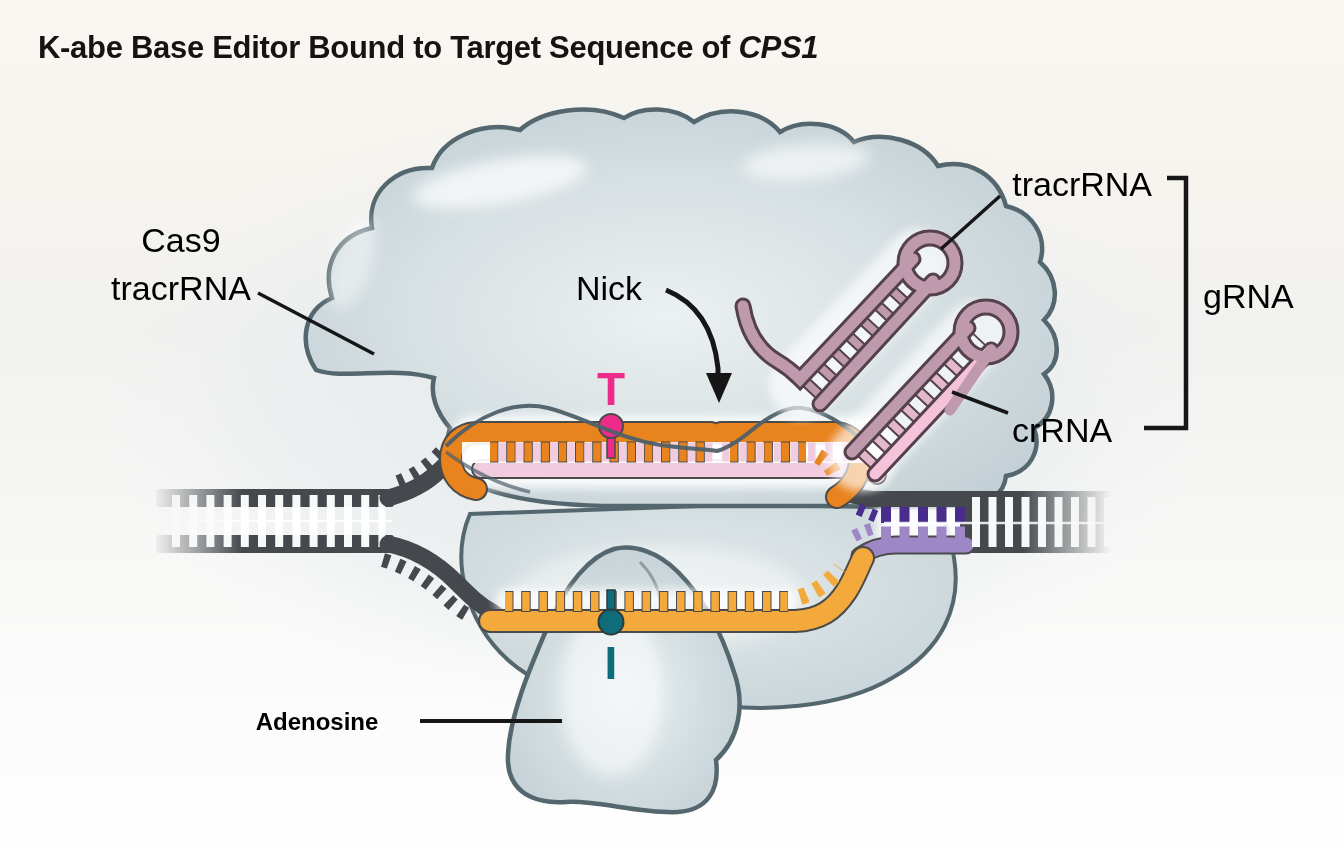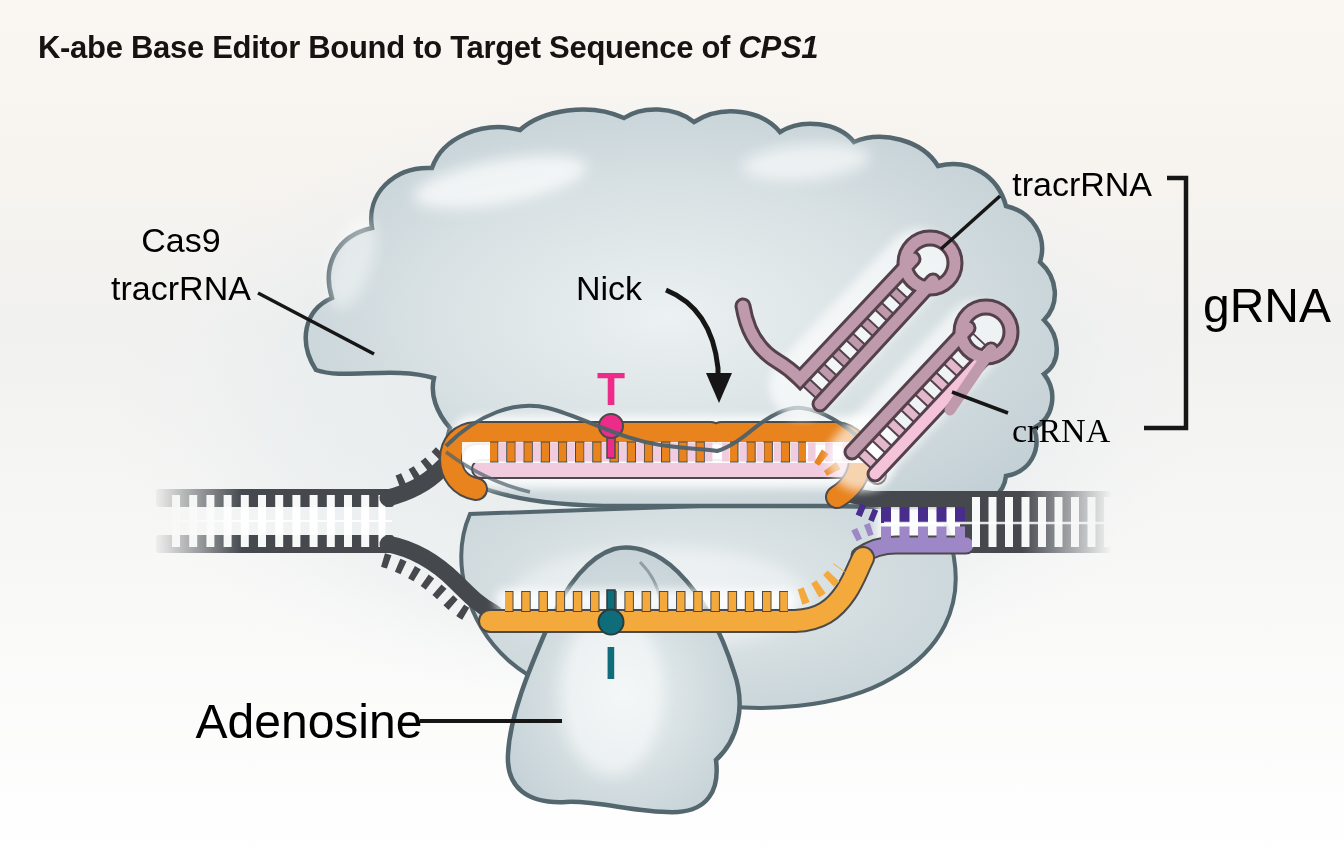--- a/index.html
+++ b/index.html
@@ -7,23 +7,23 @@
        font-family:"Liberation Sans", sans-serif;
        background:linear-gradient(180deg,#FAF7F2 0%,#F7F4EF 20%,#F1F1EF 38%,#F9F9F8 70%,#FFFFFF 100%);}
   .stage{position:relative;width:1237px;height:862px;}
   .stage svg{position:absolute;left:0;top:0;}
   .lbl{position:absolute;color:#000000;font-size:34px;line-height:1.35;white-space:nowrap;}
   .title{position:absolute;left:38px;top:30px;font-size:31px;font-weight:bold;color:#151413;letter-spacing:-0.3px;}
   .title i{font-style:italic;}
   .lbl-cas9{left:78px;top:202px;width:206px;text-align:center;line-height:48px;margin-top:14px;}
   .lbl-nick{left:576px;top:266px;}
   .lbl-tracr{left:940px;top:162px;width:212px;text-align:right;}
-  .lbl-cr{left:1012px;top:408px;font-family:Liberation Serif, serif;}
-  .lbl-grna{left:1203px;top:274px;font-size:48px;}
-  .lbl-adeno{left:156px;top:696px;width:306px;text-align:center;font-weight:normal;font-size:48px;line-height:51px;}
+  .lbl-cr{left:1012px;top:408px;}
+  .lbl-grna{left:1203px;top:274px;font-size:34px;}
+  .lbl-adeno{left:164px;top:696px;width:306px;text-align:center;font-weight:bold;font-size:24px;line-height:51px;}
   .lbl-T{left:589px;top:358px;width:44px;text-align:center;font-size:46px;font-weight:bold;color:var(--c-magenta);}
   .lbl-I{left:591px;top:632px;width:40px;text-align:center;font-size:46px;font-weight:bold;color:var(--c-teal);}
   
   .fl-none{fill:none}
   .f-dna{fill:var(--c-dna_grey)}
   .f-pdark{fill:var(--c-purple_dark)}
   .f-plight{fill:var(--c-purple_light)}
   .f-magenta{fill:var(--c-magenta)}
   .f-teal{fill:var(--c-teal)}
   .s-dark{stroke:var(--c-dna_grey)}

